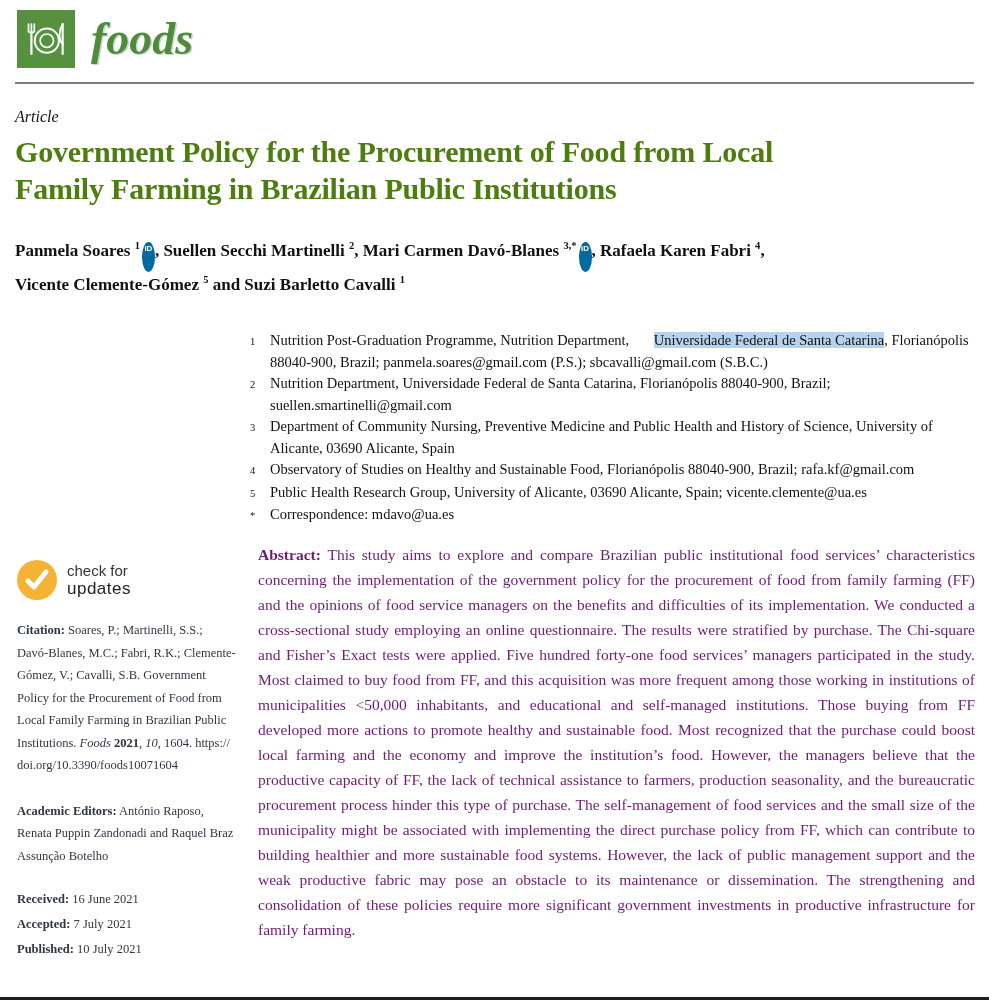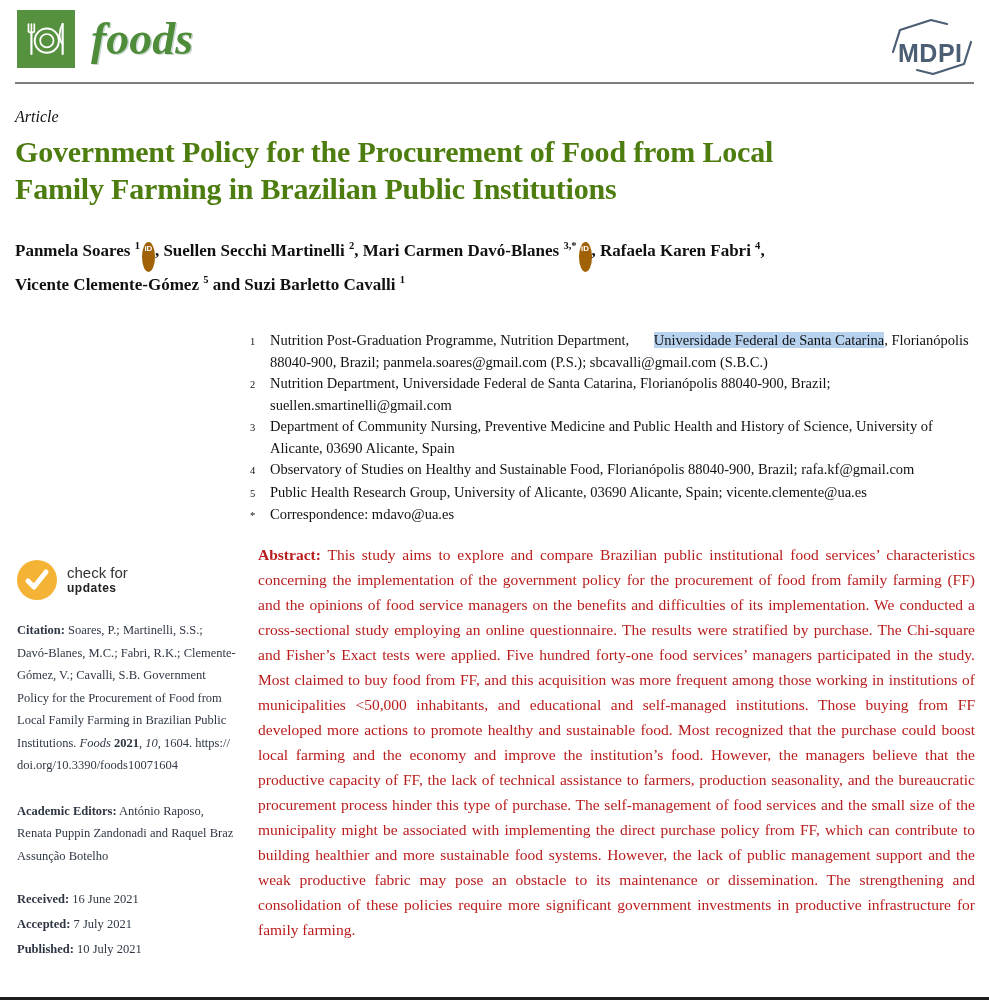--- a/index.html
+++ b/index.html
@@ -23,44 +23,44 @@
 
   
   .content { position:absolute; left:15px; top:108px; width:960px; }
   .article-type { font-size:16px; font-style:italic; margin:0 0 8px 0; color:#111; }
   .title { font-size:30px; font-weight:700; line-height:1.23; margin:2px 0 0 0;
     letter-spacing:-0.2px; color:#4d7c0f; }
   .authors { margin:30px 0 0 0; font-size:17px; font-weight:700; line-height:1.5; color:#111; }
   .authors sup { font-size:62%; vertical-align:super; }
   .orcid {
     display:inline-block; width:13px; height:30px; border-radius:50%;
-    background:#a16207; color:#fff; font:700 8px/13px "Liberation Sans", sans-serif;
+    background:#0369a1; color:#fff; font:700 8px/13px "Liberation Sans", sans-serif;
     text-align:center; vertical-align:5px; margin-left:2px;
   }
 
   
   .main-col { margin-left:235px; width:725px; }
   .affiliations { margin-top:33px; }
   .aff-row { display:flex; font-size:14.5px; line-height:21.5px; color:#111; }
   .aff-marker { flex:0 0 20px; font-size:10.5px; padding-top:1px; font-weight:400; }
   .aff-text { flex:1; }
   .sel-highlight { background:#b7d2ee;margin-left:21px; }
   .abstract { margin:15px 0 0 8px; text-align:justify; font-size:15.5px;
-    line-height:25px; color:#b91c1c; }
+    line-height:25px; color:#701a75; }
   .keywords { margin:23px 0 0 8px; font-size:15.5px; line-height:25px; color:#111; }
   .lbl { font-weight:700; }
 
   
   .sidebar { position:absolute; left:17px; top:560px; width:219px;
     font-size:12.5px; line-height:22.5px; color:#2f3744; }
   .badge { display:flex; align-items:center; gap:10px; cursor:pointer;
     font-family:"Liberation Sans", sans-serif; }
   .badge-text { line-height:1.15; color:#333; }
   .badge-line1 { font-size:15px; }
-  .badge-line2 { font-size:12px; font-weight:700; letter-spacing:0.5px; color:#222; }
+  .badge-line2 { font-size:17px; font-weight:400; letter-spacing:0.5px; color:#222; }
   .citation { margin-top:19px; }
   .editors { margin-top:23px; }
   .dates { margin-top:20px; }
   .date-row { line-height:25px; }
   .it { font-style:italic; }
 
   .bottom-rule { position:absolute; left:0; bottom:0; width:100%; height:3px; background:#1f1f1f; }
 </style>
 </head>
 <body>
@@ -76,29 +76,20 @@
             <path d="M9 21 q3.5 3 7 0" stroke-width="2"></path>
             <path d="M12.5 22 v26" stroke-width="2.6"></path>
             <circle cx="31" cy="32" r="14.5" stroke-width="2.4"></circle>
             <circle cx="31" cy="32" r="8" stroke-width="2"></circle>
             <path d="M50 12 c-5 8 -5 18 0 24" stroke-width="2"></path>
             <path d="M50 12 v36" stroke-width="2.6"></path>
           </g>
         </svg>
       </div>
       <div class="journal-name">foods</div>
-    </div>
-    <div class="mdpi-logo">
-      <svg width="84" height="62" viewBox="0 0 84 62">
-        <g stroke="#4c5e74" fill="none" stroke-width="2.2" stroke-linecap="round" stroke-linejoin="round">
-          <polyline points="3,36 10,14 41,4 57,8"></polyline>
-          <polyline points="81,26 74,48 43,58 27,54"></polyline>
-        </g>
-        <text x="8" y="46" font-family="Liberation Sans, sans-serif" font-size="25" font-weight="700" letter-spacing="0.5" fill="#4c5e74">MDPI</text>
-      </svg>
     </div>
   </div>
   <div class="header-rule"></div>
 
   <div class="content">
     <div class="article-type">Article</div>
     <h1 class="title"><span>Government Policy for the Procurement of Food from Local</span><br><span>Family Farming in Brazilian Public Institutions</span></h1>
 
     <p class="authors">
       <span><span>Panmela Soares</span> <sup>1</sup><span class="orcid">iD</span><span>, </span></span><span><span>Suellen Secchi Martinelli</span> <sup>2</sup><span>, </span></span><span><span>Mari Carmen Davó-Blanes</span> <sup>3,*</sup><span class="orcid">iD</span><span>, </span></span><span><span>Rafaela Karen Fabri</span> <sup>4</sup><span>,</span></span><br>

